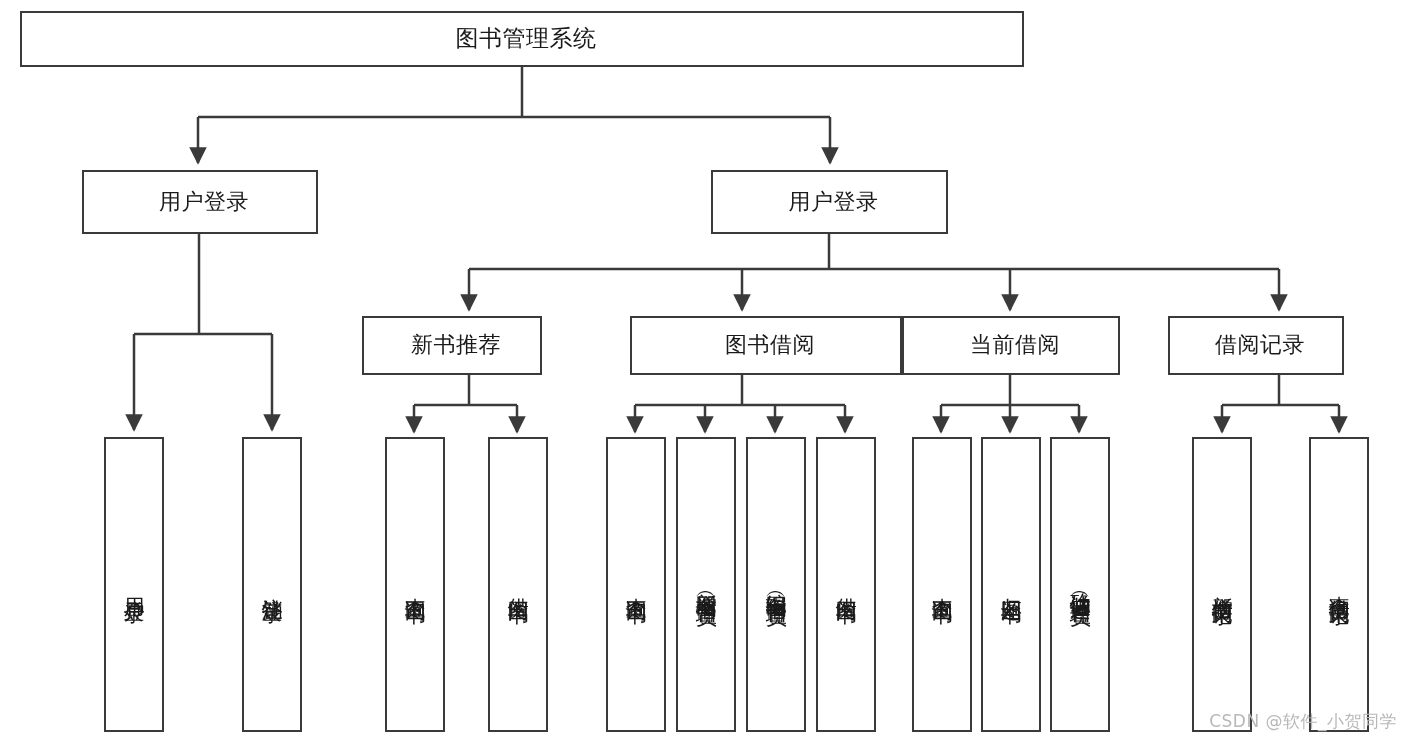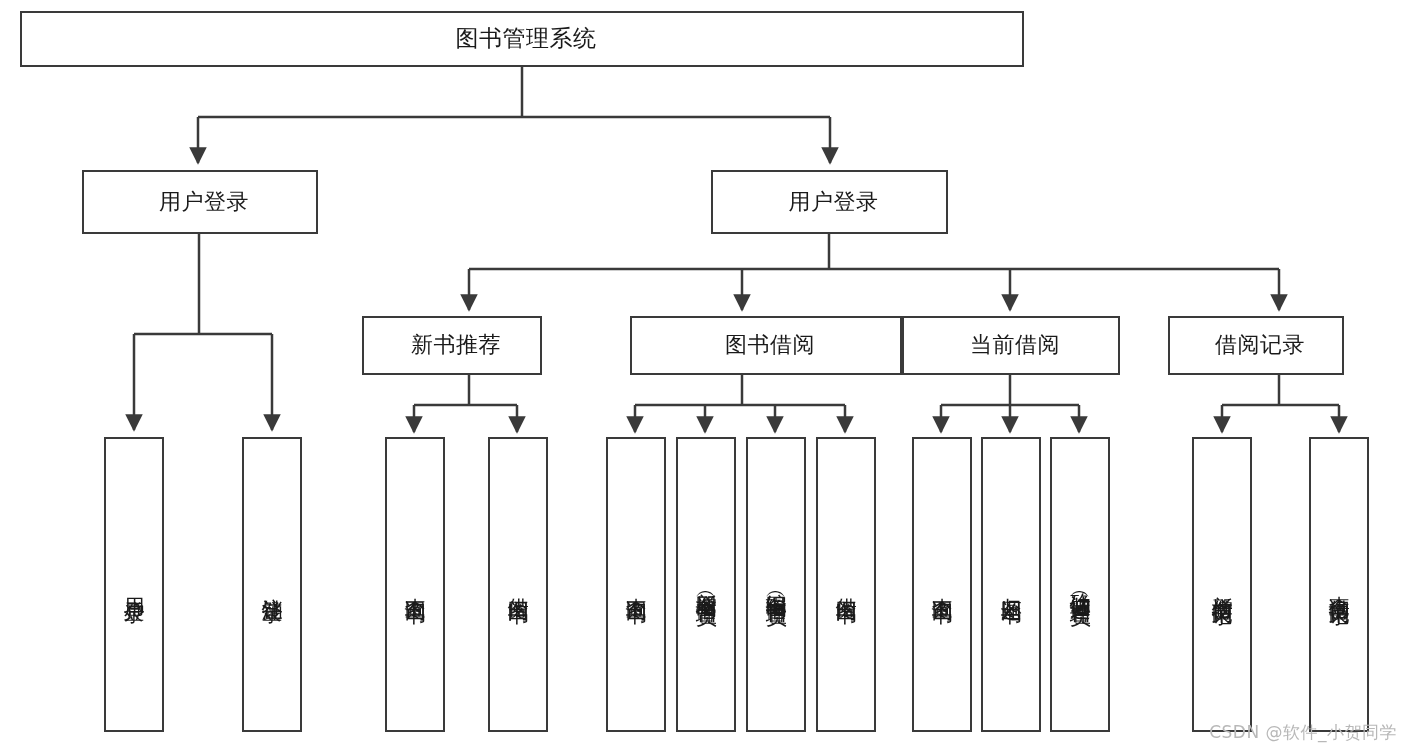--- a/index.html
+++ b/index.html
@@ -56,21 +56,21 @@
     display: block;
     text-align: center;
     white-space: nowrap;
   }
   #title-node {
     font-size: 23px;
   }
   #watermark {
     position: absolute;
     right: 8px;
-    bottom: 3px;
+    bottom: 14px;
     font-size: 17px;
     color: #b8b8b8;
     letter-spacing: 0.5px;
     white-space: nowrap;
     user-select: none;
   }
 </style>
 </head>
 <body>
 

